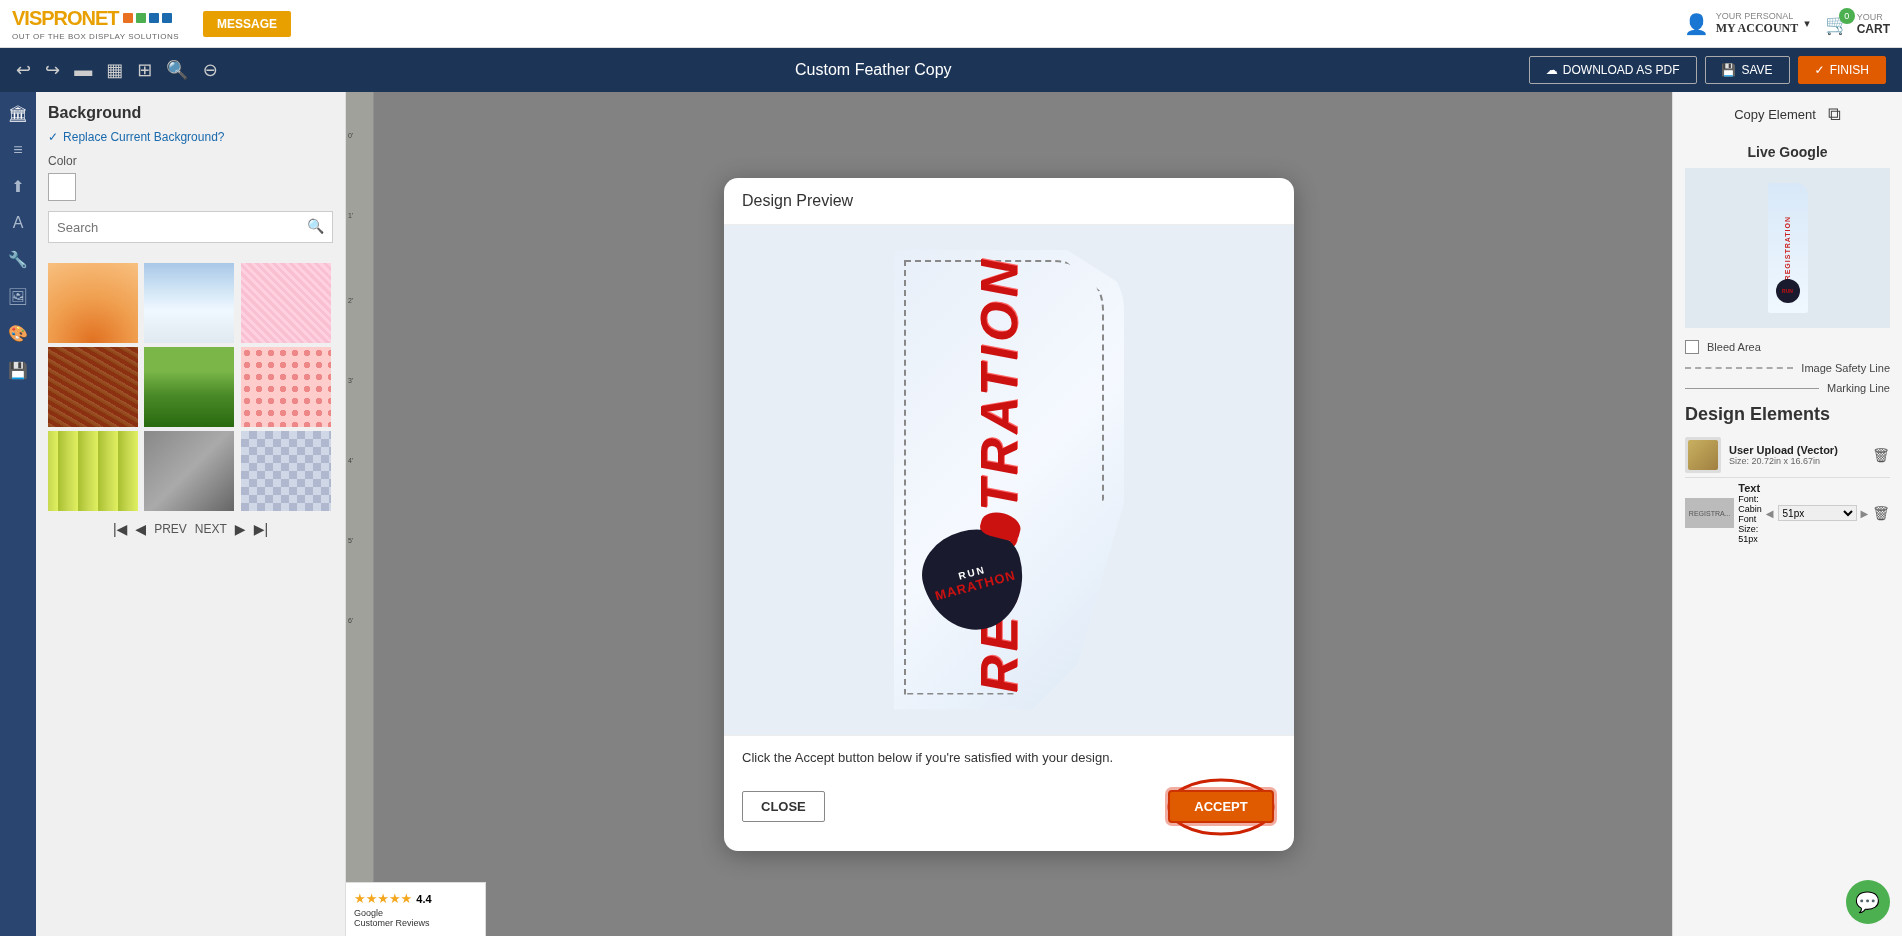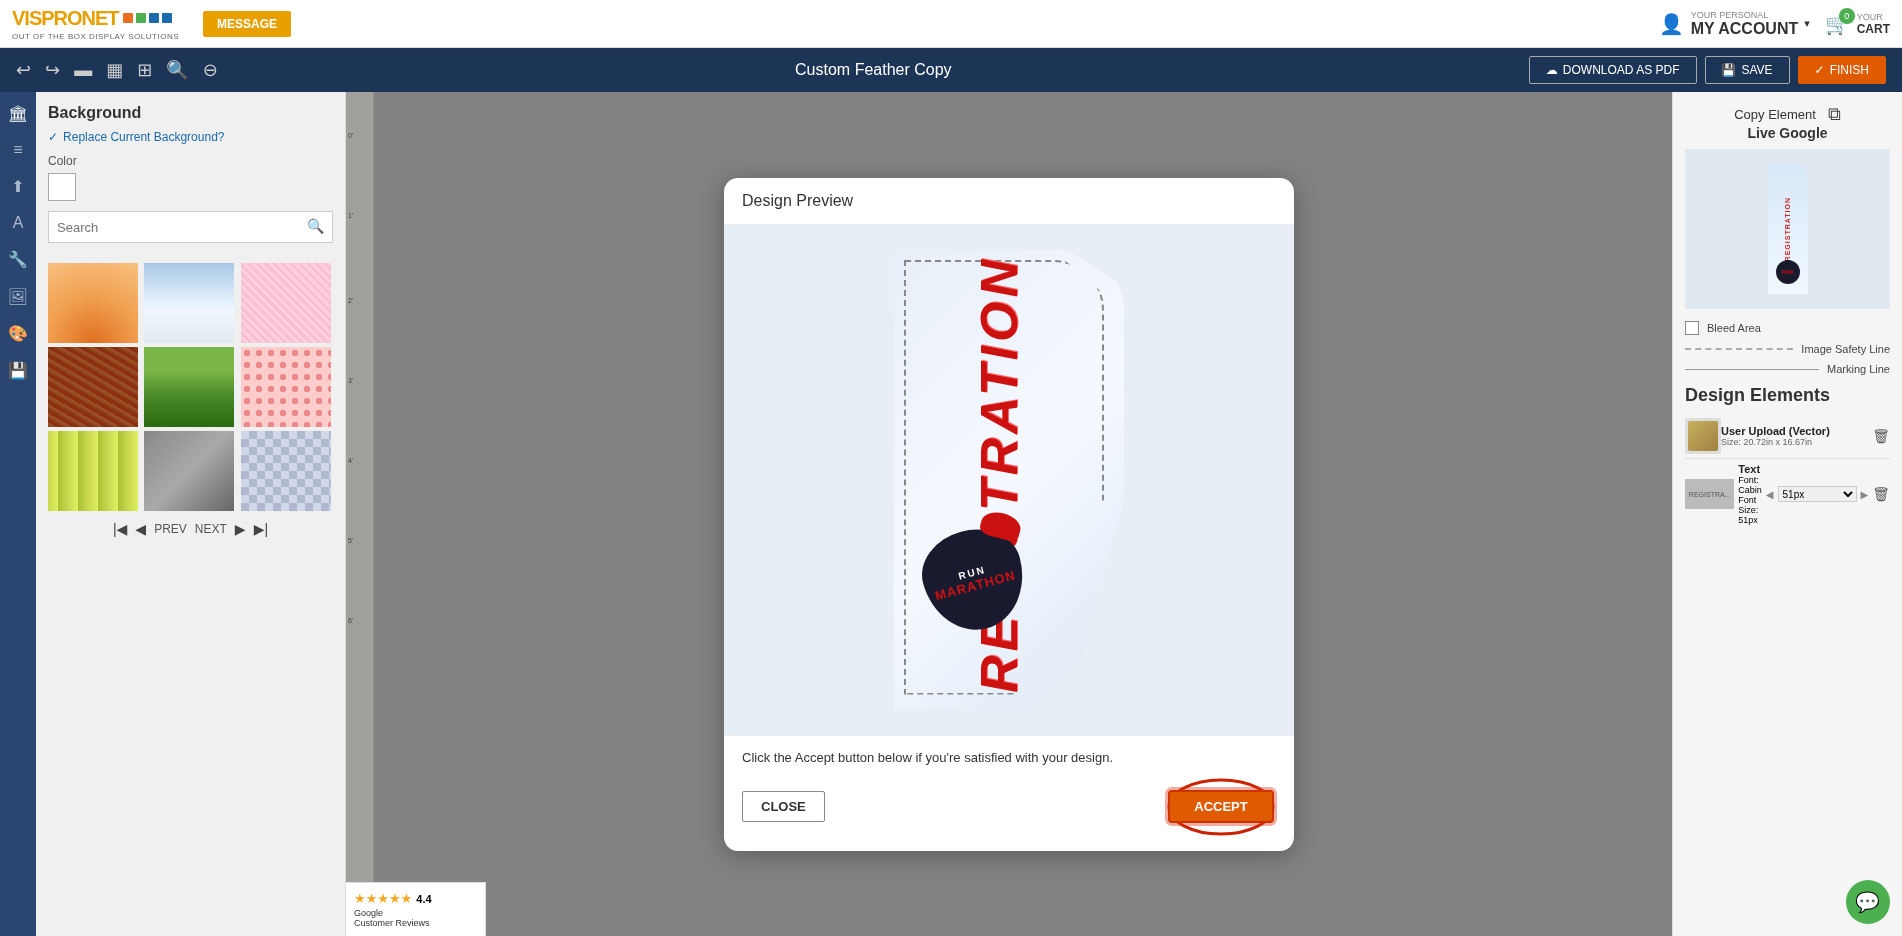--- a/index.html
+++ b/index.html
@@ -150,21 +150,21 @@
     }
 
     
     .right-panel {
       width: 230px;
       background: #f5f5f5;
       border-left: 1px solid #ddd;
       padding: 12px;
       overflow-y: auto;
     }
-    .copy-element { display: flex; align-items: center; justify-content: center; gap: 12px; margin-bottom: 0; }
+    .copy-element { display: flex; align-items: center; justify-content: center; gap: 12px; margin-bottom: 19px; }
     .copy-label { font-size: 13px; color: #333; }
     .copy-icon { font-size: 18px; color: #444; cursor: pointer; }
     .live-preview-title { font-size: 14px; font-weight: bold; text-align: center; color: #333; margin-bottom: 8px; }
     .live-preview-box {
       width: 100%;
       height: 160px;
       background: #e0e8f0;
       display: flex;
       align-items: center;
       justify-content: center;
@@ -191,21 +191,21 @@
       letter-spacing: 1px;
     }
 
     .options-row { display: flex; align-items: center; gap: 8px; margin-bottom: 8px; }
     .checkbox-small { width: 14px; height: 14px; border: 1px solid #888; background: #fff; display: inline-block; }
     .option-label { font-size: 11px; color: #444; }
     .dashed-line { border-top: 2px dashed #aaa; flex: 1; }
     .solid-line { border-top: 1px solid #999; flex: 1; }
 
     .design-elements-title { font-size: 18px; font-weight: bold; color: #333; margin: 10px 0 8px; }
-    .design-element-row { display: flex; align-items: center; padding: 4px 0; border-bottom: 1px solid #ddd; }
+    .design-element-row { display: flex; align-items: center; gap: 8px; padding: 4px 0; border-bottom: 1px solid #ddd; }
     .element-thumb { width: 36px; height: 36px; background: #ddd; border-radius: 2px; overflow: hidden; display: flex; align-items: center; justify-content: center; }
     .element-info { flex: 1; font-size: 10px; color: #333; }
     .element-title { font-size: 11px; font-weight: bold; color: #222; }
     .delete-icon { color: #555; font-size: 14px; cursor: pointer; }
 
     .text-element-row { display: flex; align-items: center; gap: 4px; padding: 4px 0; }
     .text-info { flex: 1; font-size: 9px; }
     .font-select-mini { width: 80px; height: 16px; font-size: 10px; border: 1px solid #ccc; }
 
     
@@ -404,21 +404,21 @@
       </div>
       <div class="logo-subtitle">OUT OF THE BOX DISPLAY SOLUTIONS</div>
     </div>
     <button class="message-btn">MESSAGE</button>
   </div>
   <div class="nav-right">
     <div class="nav-account">
       <span style="font-size:20px;">👤</span>
       <div>
         <div style="font-size:9px;color:#888;">YOUR PERSONAL</div>
-        <div style="font-weight:bold;font-size:16px;">MY ACCOUNT</div>
+        <div style="font-weight:bold;font-size:12px;font-family:Liberation Serif, serif;">MY ACCOUNT</div>
       </div>
       <span>▾</span>
     </div>
     <div class="nav-cart">
       <div style="position:relative;">
         <span style="font-size:20px;">🛒</span>
         <div class="cart-badge" style="position:absolute;top:-4px;right:-4px;">0</div>
       </div>
       <div>
         <div style="font-size:9px;color:#888;">YOUR</div>

